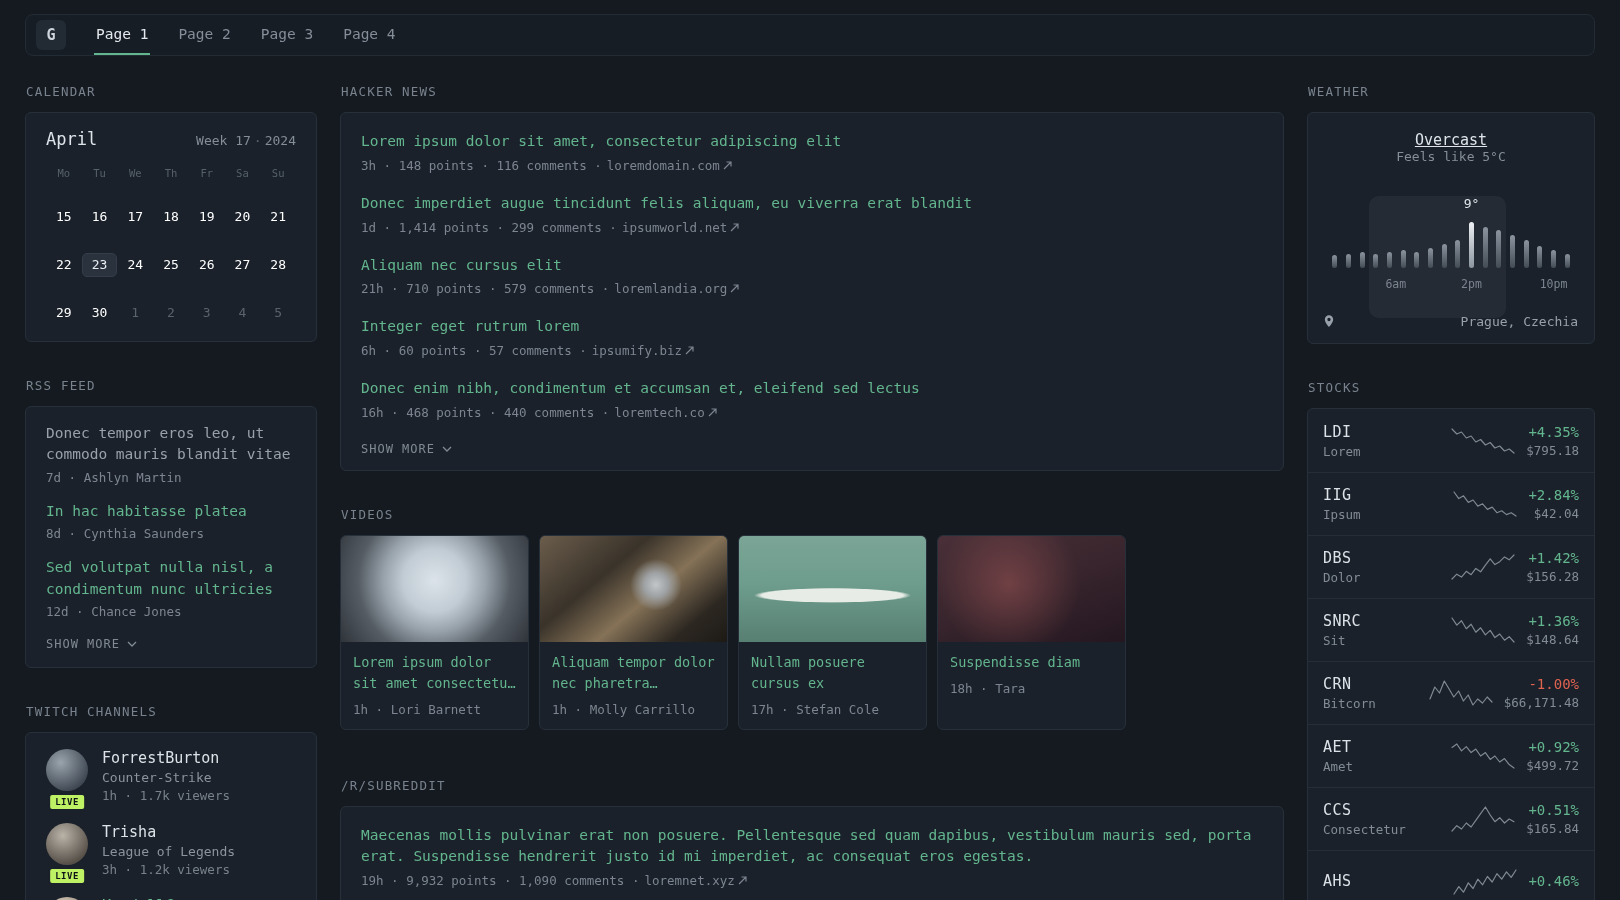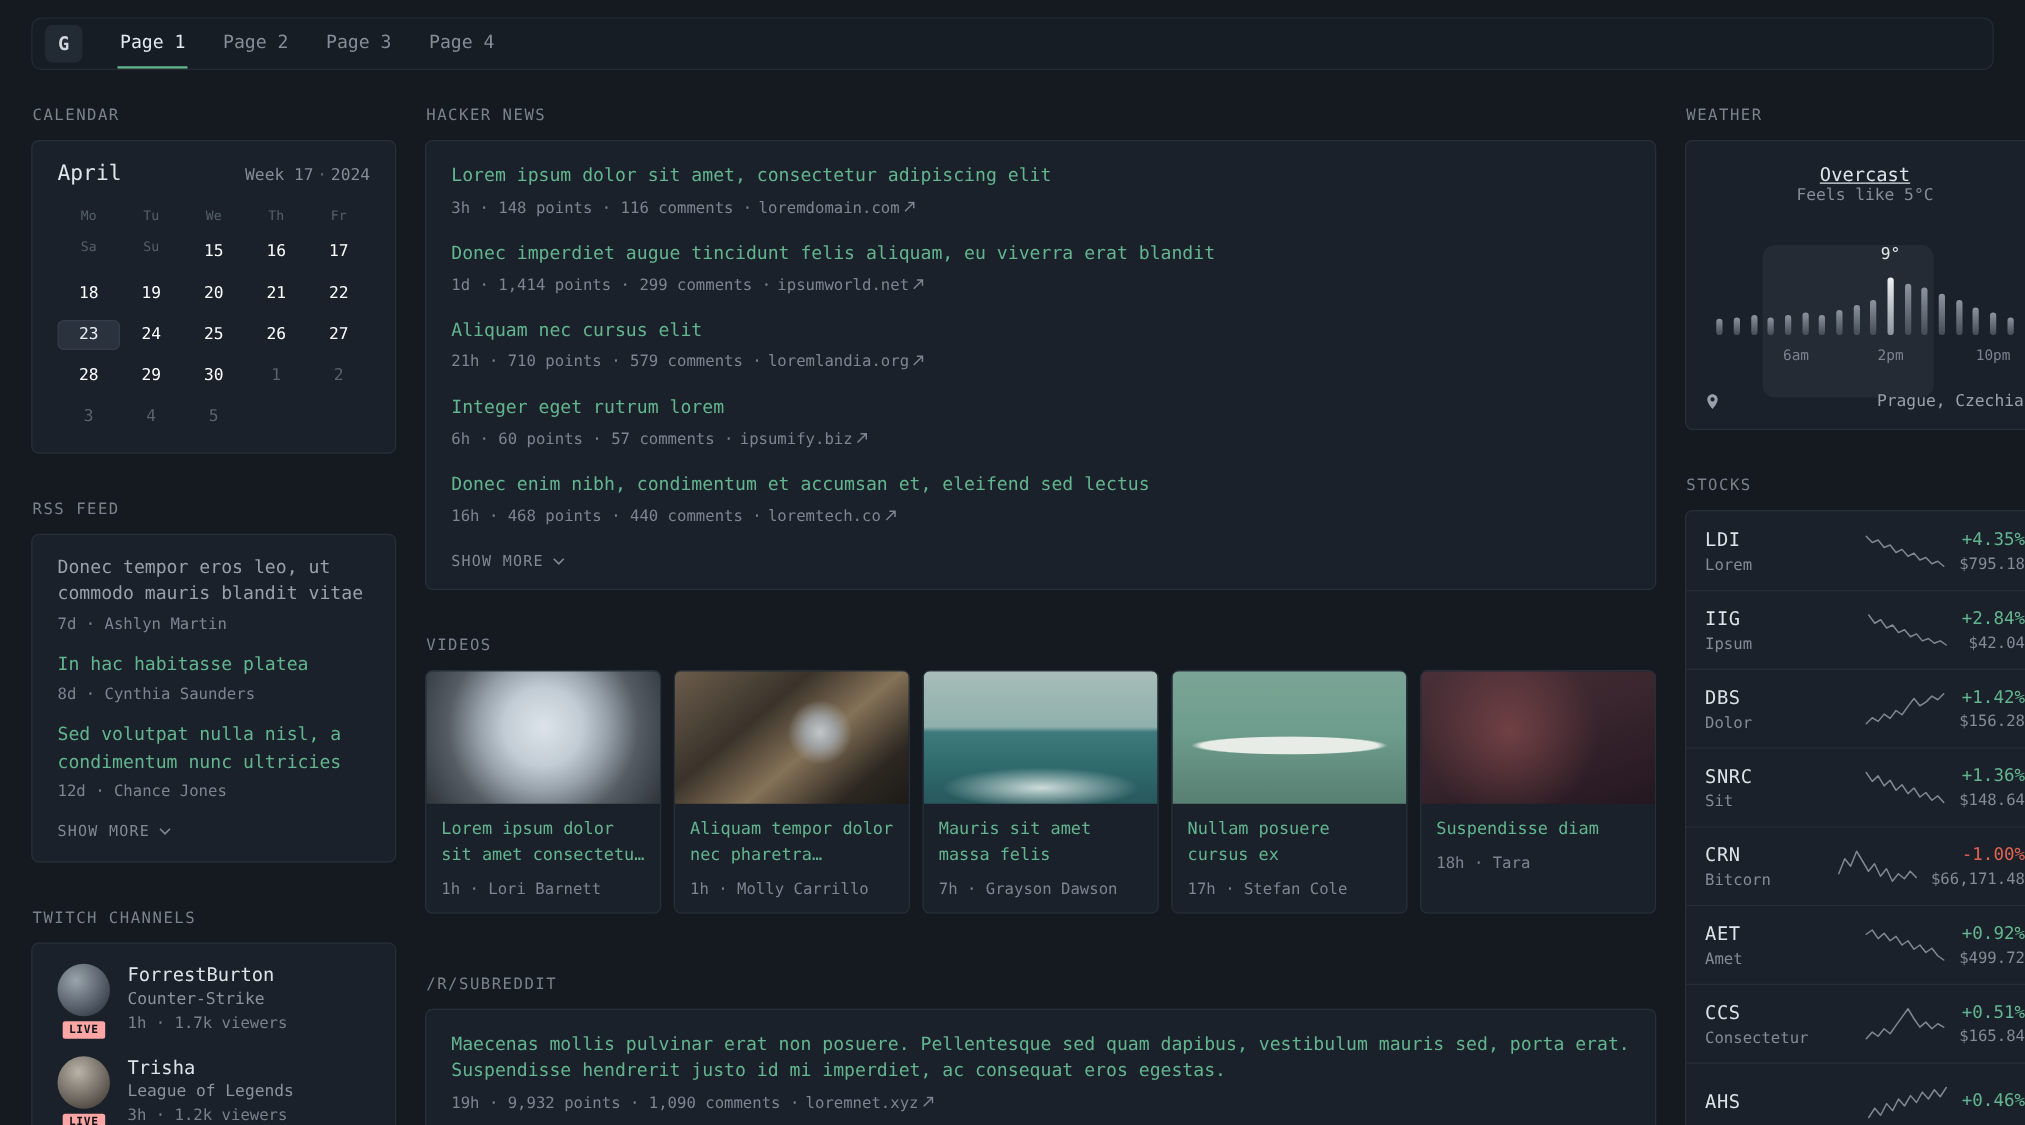--- a/index.html
+++ b/index.html
@@ -72,21 +72,21 @@
     background:var(--panel);
     border:1px solid var(--border);
     border-radius:6px;
     padding:16px 20px;
   }
   
   .cal-head{display:flex;justify-content:space-between;align-items:baseline;margin-bottom:16px;}
   .cal-month{font-size:17px;color:#dfe4ea;}
   .cal-sub{font-size:13px;color:var(--muted);}
   .cal-sub .dotsep{color:var(--muted2);padding:0 3px;}
-  .cal-grid{display:grid;grid-template-columns:repeat(5,1fr);row-gap:9px;text-align:center;}
+  .cal-grid{display:grid;grid-template-columns:repeat(7,1fr);row-gap:24px;text-align:center;}
   .dow{font-size:10.5px;color:#566069;line-height:16px;}
   .day{font-size:13px;color:#ffffff;height:24px;line-height:24px;}
   .day.dim{color:#5a626c;}
   .day.selected{
     background:#2a323d;border:1px solid #343d49;border-radius:5px;
     color:#e8edf2;line-height:22px;
   }
   
   .feed-item{margin-bottom:16px;}
   .feed-title{font-size:14.5px;line-height:1.48;color:var(--accent);cursor:pointer;}
@@ -100,21 +100,21 @@
   
   .chan{display:flex;gap:14px;margin-bottom:20px;}
   .chan:last-child{margin-bottom:4px;}
   .avatar-wrap{position:relative;flex:0 0 42px;}
   .avatar{width:42px;height:42px;border-radius:50%;}
   .avatar.a1{background:radial-gradient(circle at 35% 32%,#9aa4ad,#3f4852 75%);}
   .avatar.a2{background:radial-gradient(circle at 40% 30%,#b9b3a8,#564f48 75%);}
   .avatar.a3{background:radial-gradient(circle at 40% 33%,#e3d9c8,#8a7f6e 78%);}
   .live-badge{
     position:absolute;bottom:-8px;left:50%;transform:translateX(-50%);
-    background:#fca5a5;color:#0d1217;
+    background:#bef264;color:#0d1217;
     font-size:9px;font-weight:bold;letter-spacing:.5px;
     padding:2px 5px;border-radius:4px;
     border:2px solid var(--panel);
   }
   .chan-name{font-size:15px;color:#dde2e8;cursor:pointer;}
   .chan-name.offline{color:var(--accent);}
   .chan-game{font-size:13px;color:#8b939e;margin-top:3px;}
   .chan-meta{font-size:12.5px;color:#78818c;margin-top:3px;}
   
   .hn-item{margin-bottom:20px;}
@@ -383,27 +383,20 @@
           </div>
         </div>
         <div class="vcard">
           <div class="vthumb t2"></div>
           <div class="vbody">
             <div class="vtitle">Aliquam tempor dolor nec pharetra…</div>
             <div class="vmeta">1h · Molly Carrillo</div>
           </div>
         </div>
         <div class="vcard">
-          <div class="vthumb t3"></div>
-          <div class="vbody">
-            <div class="vtitle">Mauris sit amet massa felis</div>
-            <div class="vmeta">7h · Grayson Dawson</div>
-          </div>
-        </div>
-        <div class="vcard">
           <div class="vthumb t4"></div>
           <div class="vbody">
             <div class="vtitle">Nullam posuere cursus ex</div>
             <div class="vmeta">17h · Stefan Cole</div>
           </div>
         </div>
         <div class="vcard">
           <div class="vthumb t5"></div>
           <div class="vbody">
             <div class="vtitle">Suspendisse diam</div>

